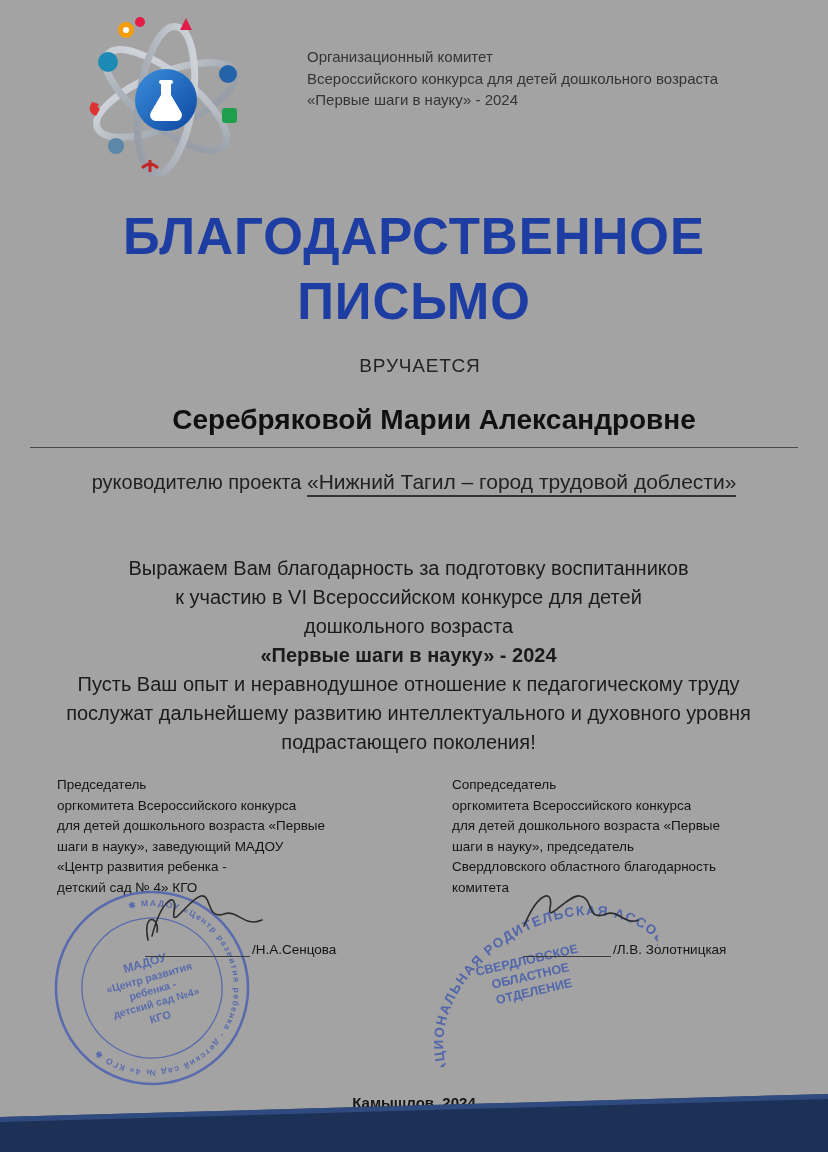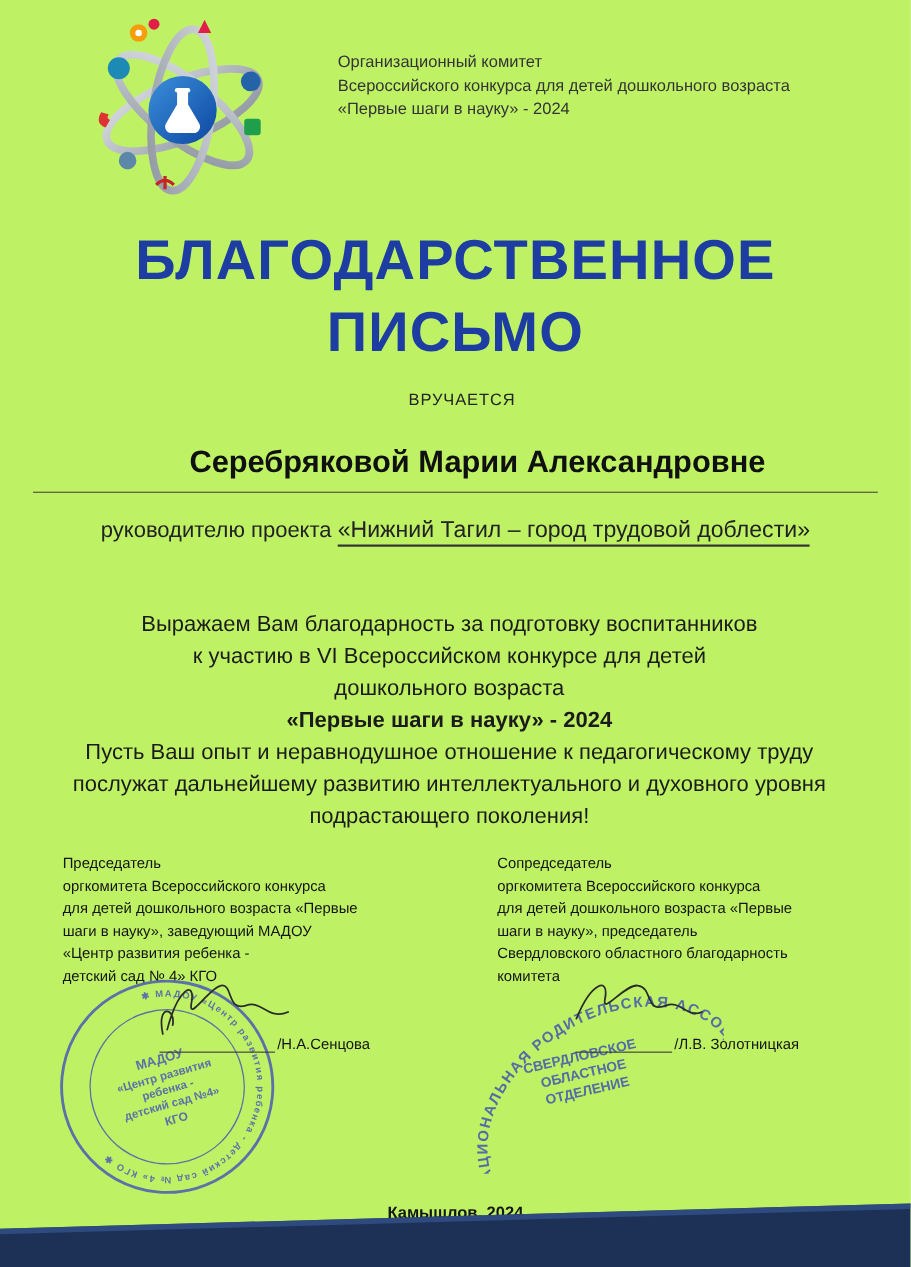--- a/index.html
+++ b/index.html
@@ -1,29 +1,29 @@
 <!DOCTYPE html>
 <html><head>
 <meta charset="utf-8">
 <style>
   * { margin:0; padding:0; box-sizing:border-box; }
   html,body { background:#e8e8e8; }
   .page {
     position:relative; width:828px; height:1152px; margin:0 auto;
-    background:#bef264; overflow:hidden;
+    background:#a3a3a3; overflow:hidden;
     font-family:"Liberation Sans", sans-serif; color:#1d1d1d;
   }
   
   .logo { position:absolute; left:82px; top:10px; width:168px; height:178px; }
   .org-block { position:absolute; left:307px; top:46px; font-size:15px; line-height:21.5px; color:#343434; }
   
   .main-title { position:absolute; left:0; right:0; top:204px; text-align:center;
     color:#1e3da3; font-weight:700; font-size:51px; line-height:65px; letter-spacing:1px; }
   .presented { position:absolute; left:12px; right:0; top:355px; text-align:center;
-    font-size:15px; letter-spacing:0.8px; color:#242424; }
+    font-size:19px; letter-spacing:0.8px; color:#242424; }
   
   .recipient { position:absolute; left:0; right:0; top:404px; text-align:center;
     font-size:28px; font-weight:700; color:#101010;padding-left:40px; }
   .recipient-line { position:absolute; left:30px; right:30px; top:447px; border-top:1.6px solid #4a4a4a; }
   
   .role-line { position:absolute; left:0; right:0; top:470px; text-align:center; font-size:20px; color:#222; }
   .role-project { font-weight:400; font-size:21px; border-bottom:2px solid #333; padding-bottom:2px; }
   
   .body-par { position:absolute; left:29px; right:40px; top:554px; text-align:center;
     font-size:20px; line-height:29px; color:#1b1b1b; }

